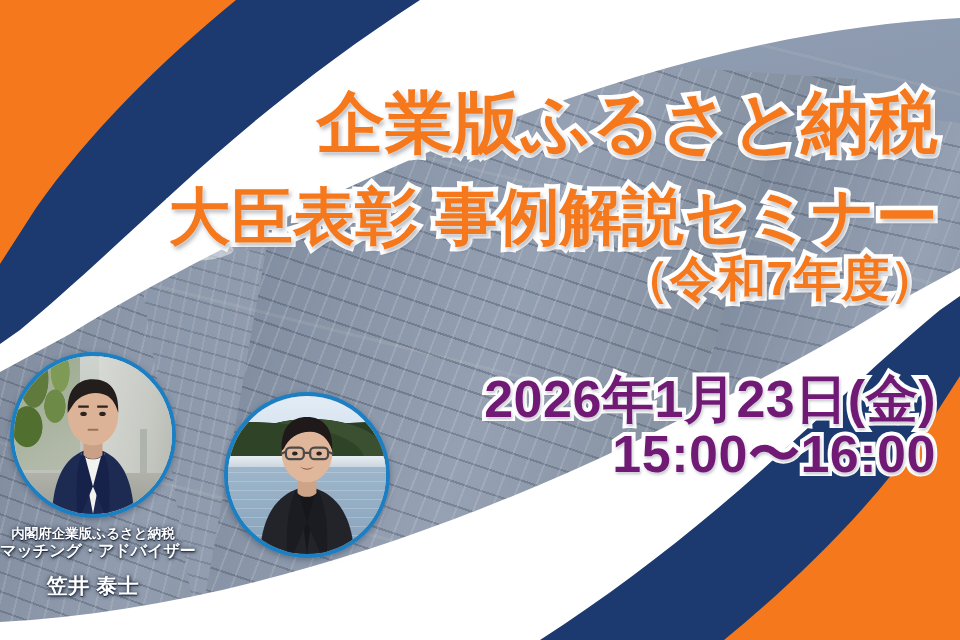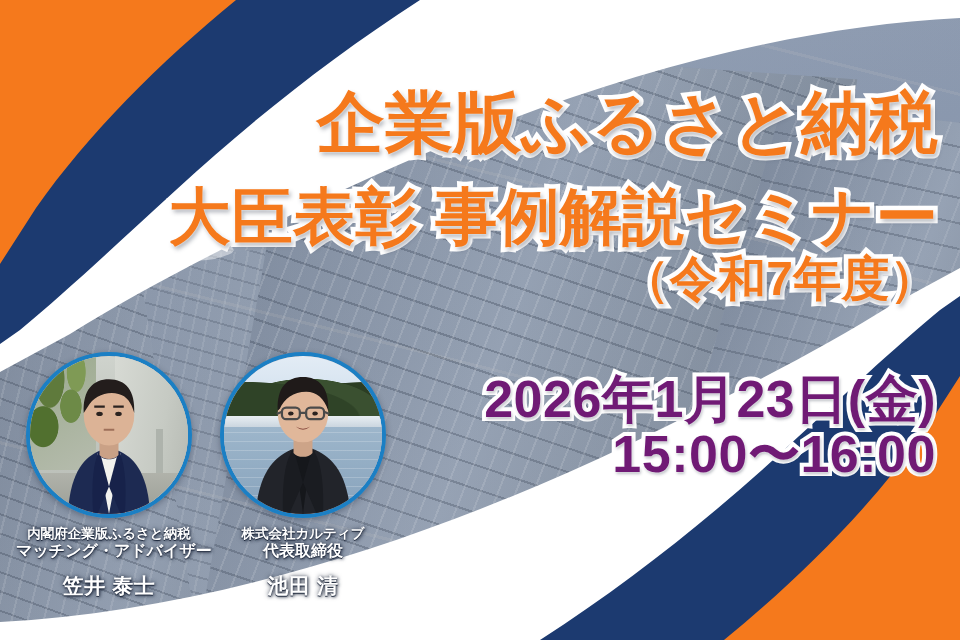--- a/index.html
+++ b/index.html
@@ -164,24 +164,24 @@
     -webkit-text-stroke: 8px #ffffff;
     paint-order: stroke fill;
     text-shadow: 0 0 2px #ffffff, 1px 2px 3px rgba(30,40,60,0.30);
     white-space: nowrap;
   }
   .time-line { }
 
   
   .speakers {
     position: absolute;
-    left: 16px;
+    left: 0;
     top: 352px;
     display: flex;
-    gap: 8px;
+    gap: 28px;
     align-items: center;
   }
   .speaker { width: 186px; text-align: center; }
 
   .portrait {
     width: 158px;
     height: 158px;
     margin: 0 auto;
     border-radius: 50%;
     border: 4px solid #1B7FC4;
@@ -407,22 +407,17 @@
               <path d="M55 53 L50 55"></path>
               <path d="M95 53 L100 55"></path>
             </g>
             <ellipse cx="63.5" cy="54.5" rx="2.6" ry="1.9" fill="#2b2320"></ellipse>
             <ellipse cx="86.5" cy="54.5" rx="2.6" ry="1.9" fill="#2b2320"></ellipse>
 
             <path d="M68 67 Q75 73 82 67 Q75 71 68 67 Z" fill="#8c4f43"></path>
           </svg>
         </div>
       </div>
-      <div class="caption">
-        <div class="org">株式会社カルティブ</div>
-        <div class="role">代表取締役</div>
-        <div class="name">池田 清</div>
-      </div>
     </div>
 
   </div>
 
 </div>
 
 </body></html>

